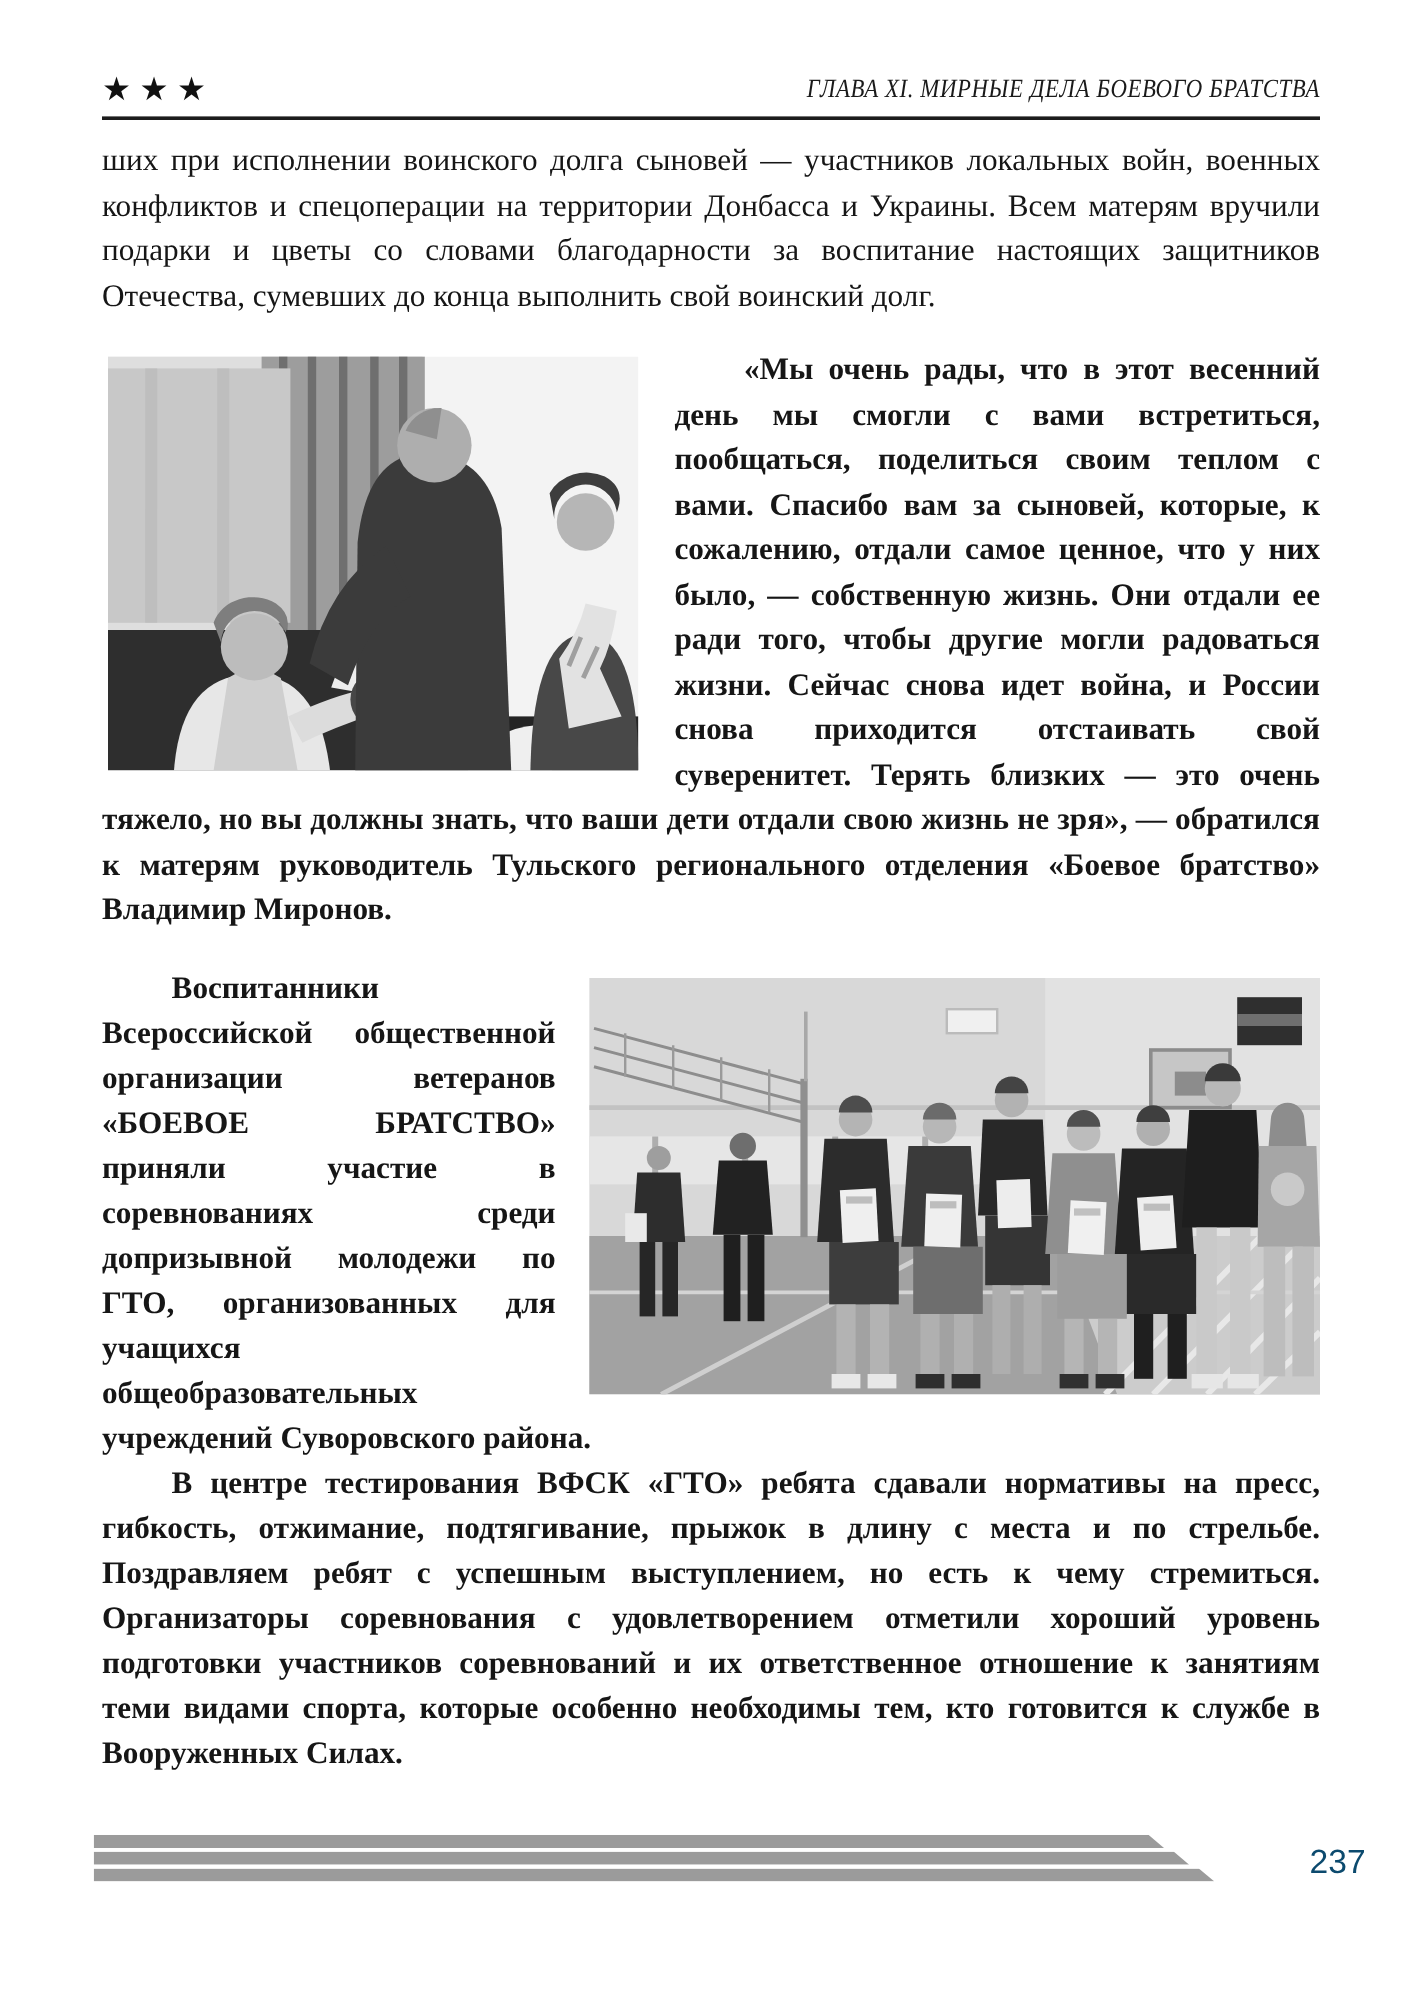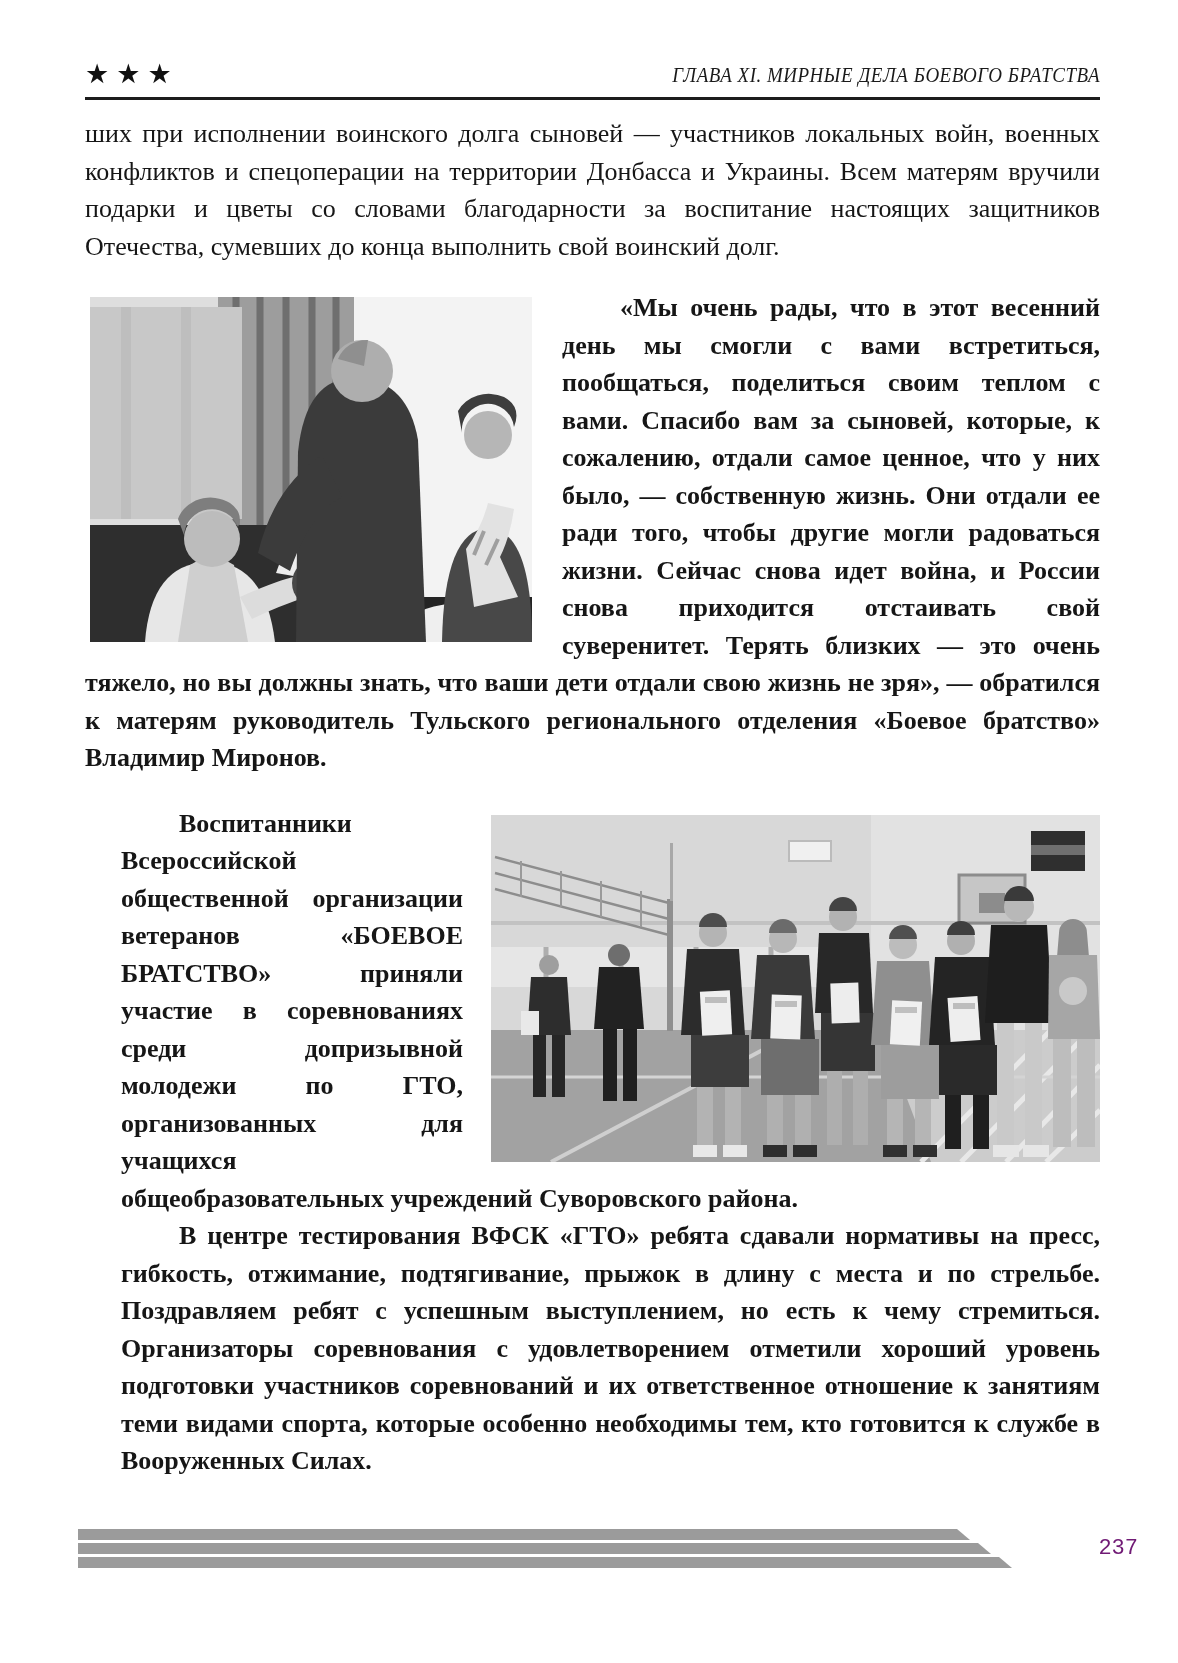--- a/index.html
+++ b/index.html
@@ -17,38 +17,38 @@
     font-style:italic;font-size:19px;letter-spacing:0.5px;color:#1a1a1a;
     transform:scaleY(1.15);transform-origin:bottom;white-space:nowrap;
   }
   .header-rule{height:3px;background:#1c1c1c;margin-top:9px;}
 
   
   .bodytext{font-size:26px;line-height:37.5px;text-align:justify;margin:0;}
   .p-first{margin-top:15px;}
   .indent{text-indent:58px;}
   .section{margin-top:24px;overflow:hidden;font-weight:bold;}
-  .section-2{margin-top:28px;margin-left:36px;}
+  .section-2{margin-top:28px;}
 
   figure{margin:0;padding:0;}
   .photo-1{float:left;width:442px;height:345px;margin:8px 30px 10px 5px;}
   .photo-2{float:right;width:609px;height:347px;margin:10px 0 16px 28px;}
   .photo-1 svg,.photo-2 svg{display:block;width:100%;height:100%;}
 
   
   .footer{position:absolute;left:78px;top:1529px;width:1022px;}
   .stripes{display:flex;flex-direction:column;gap:3px;}
   .stripe{height:11px;background:#9b9b9b;
     clip-path:polygon(0 0, calc(100% - 13px) 0, 100% 100%, 0 100%);}
   .stripe-1{width:892px;}
   .stripe-2{width:913px;}
   .stripe-3{width:934px;}
   .page-number{
-    position:absolute;right:40px;top:1536px;font-size:22px;color:#701a75;
-    font-family:Liberation Mono, monospace;
+    position:absolute;right:40px;top:1536px;font-size:28px;color:#0c4a6e;
+    font-family:Liberation Sans, sans-serif;
   }
 </style>
 </head>
 <body>
 
 <div class="page">
 
   <div class="header-row">
     <span class="stars">★★★</span>
     <span class="chapter-title">ГЛАВА XI. МИРНЫЕ ДЕЛА БОЕВОГО БРАТСТВА</span>

